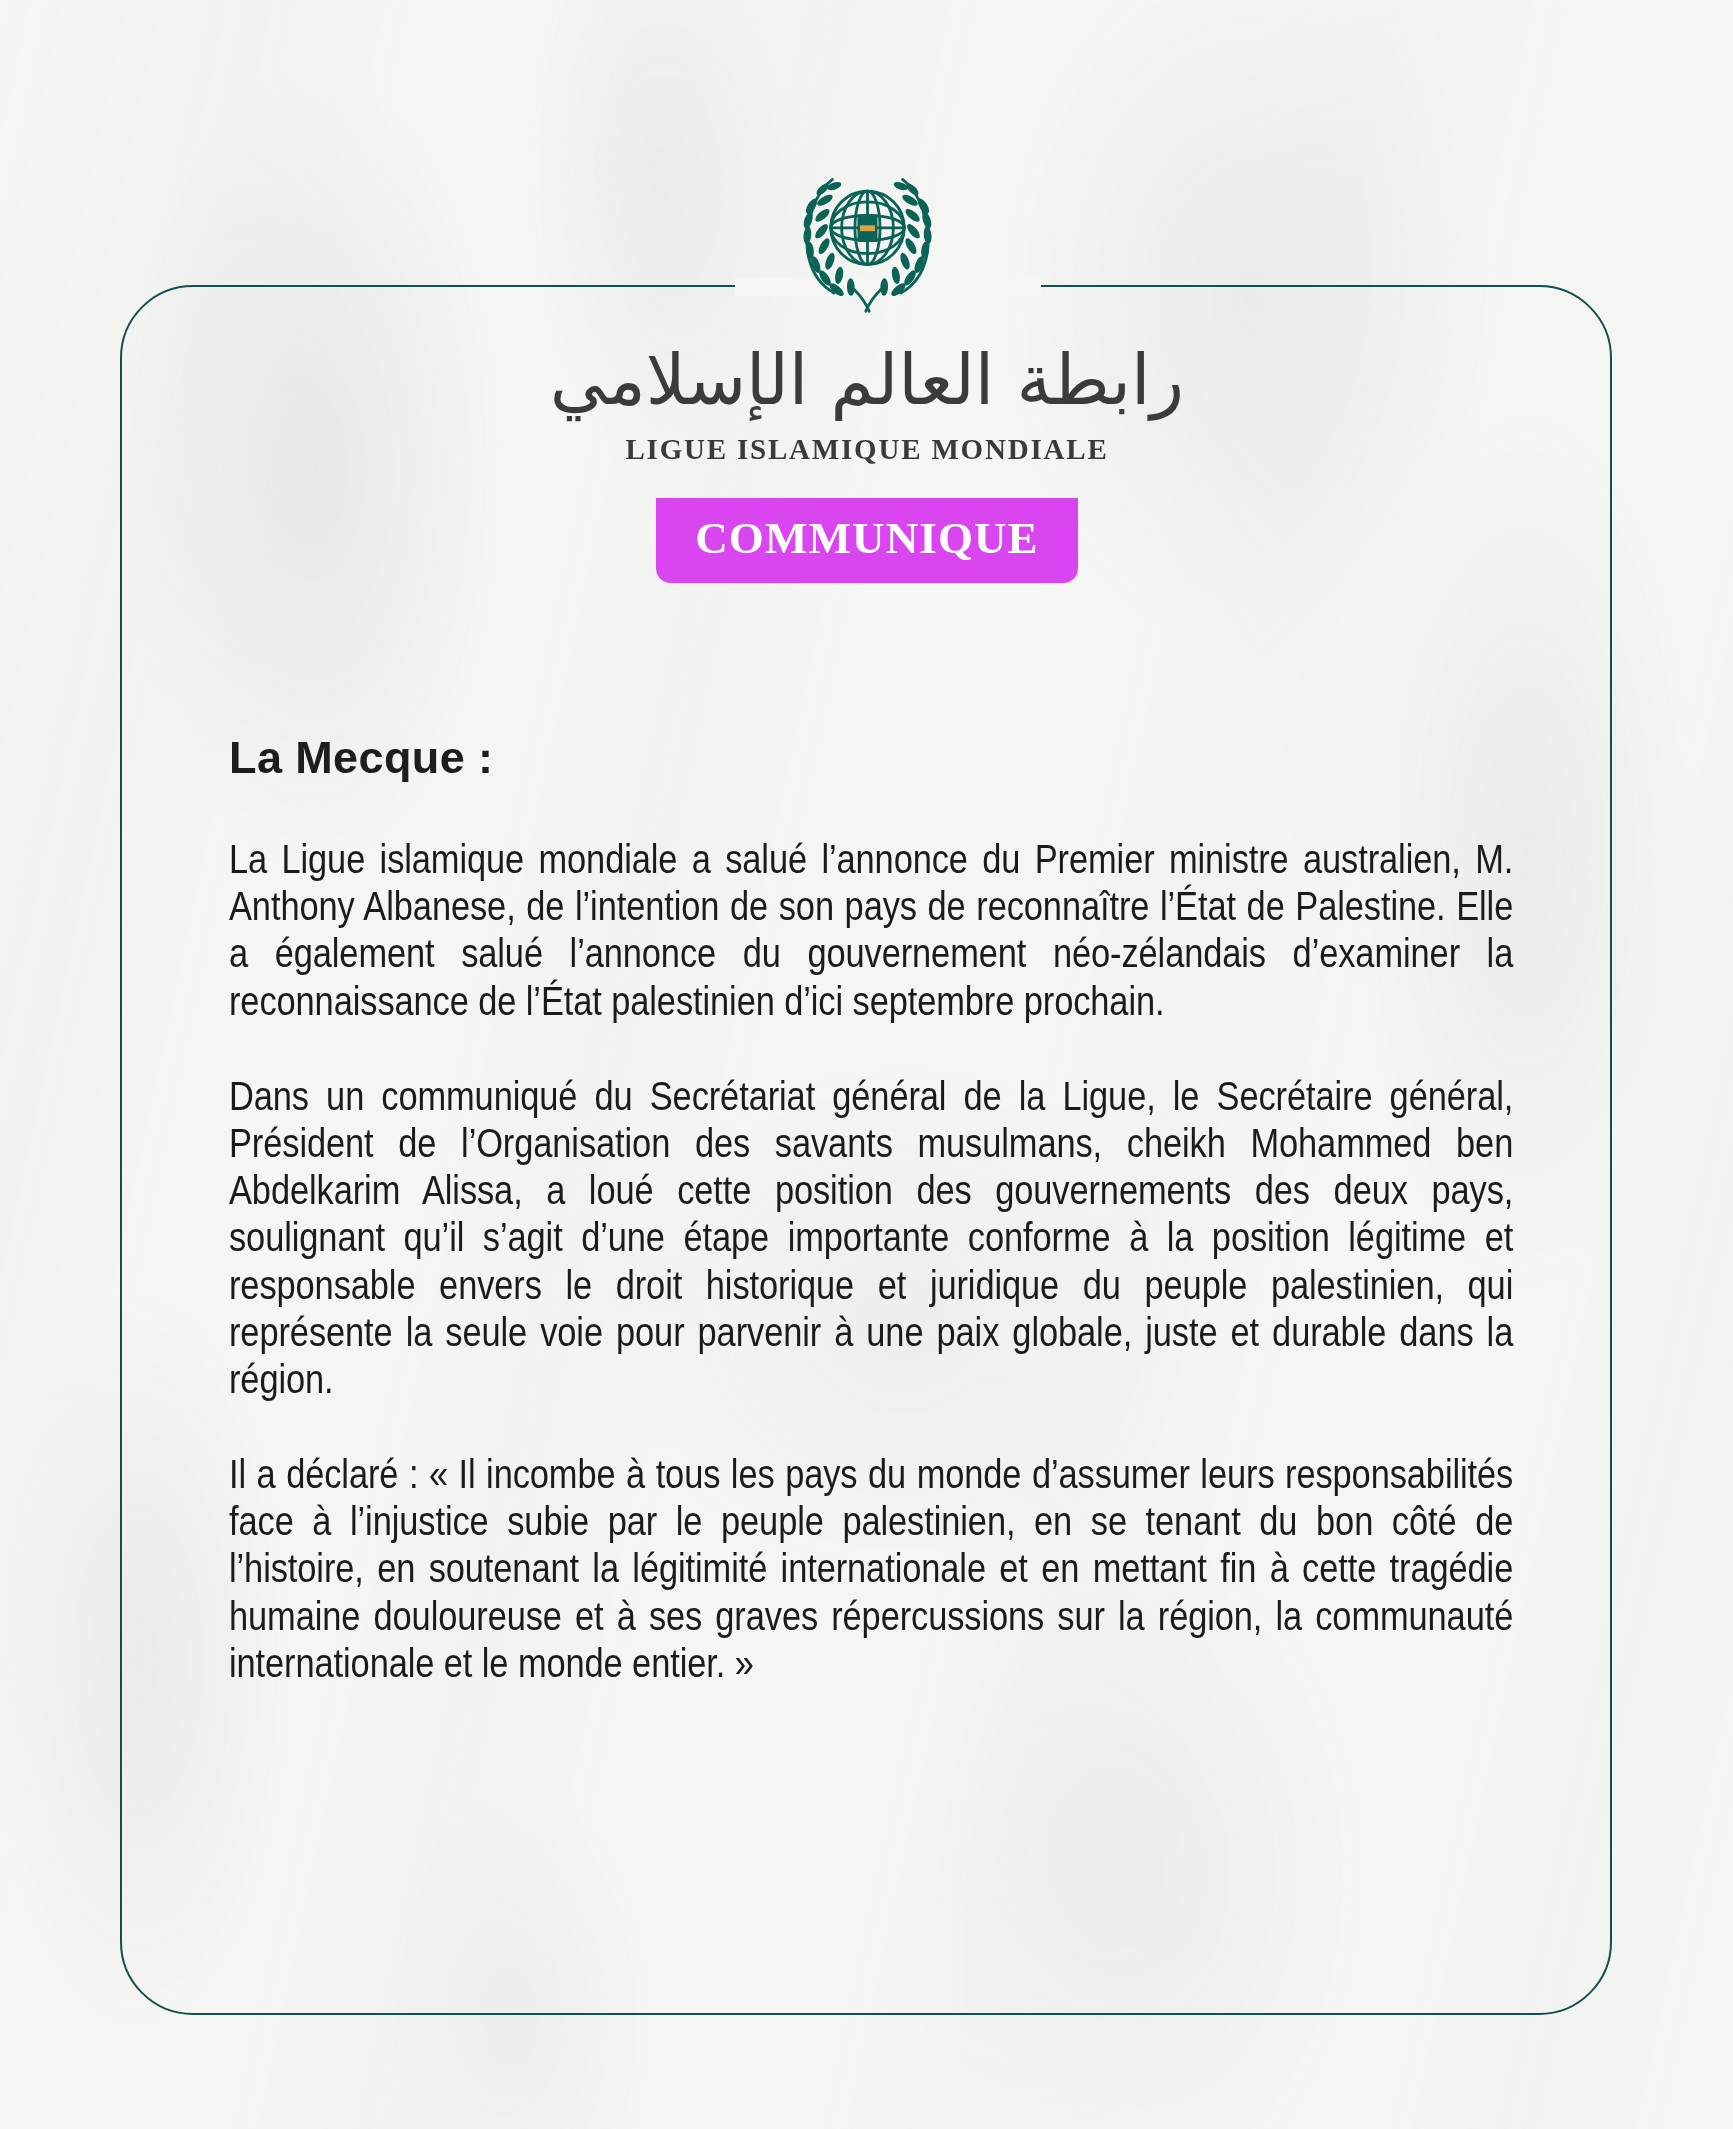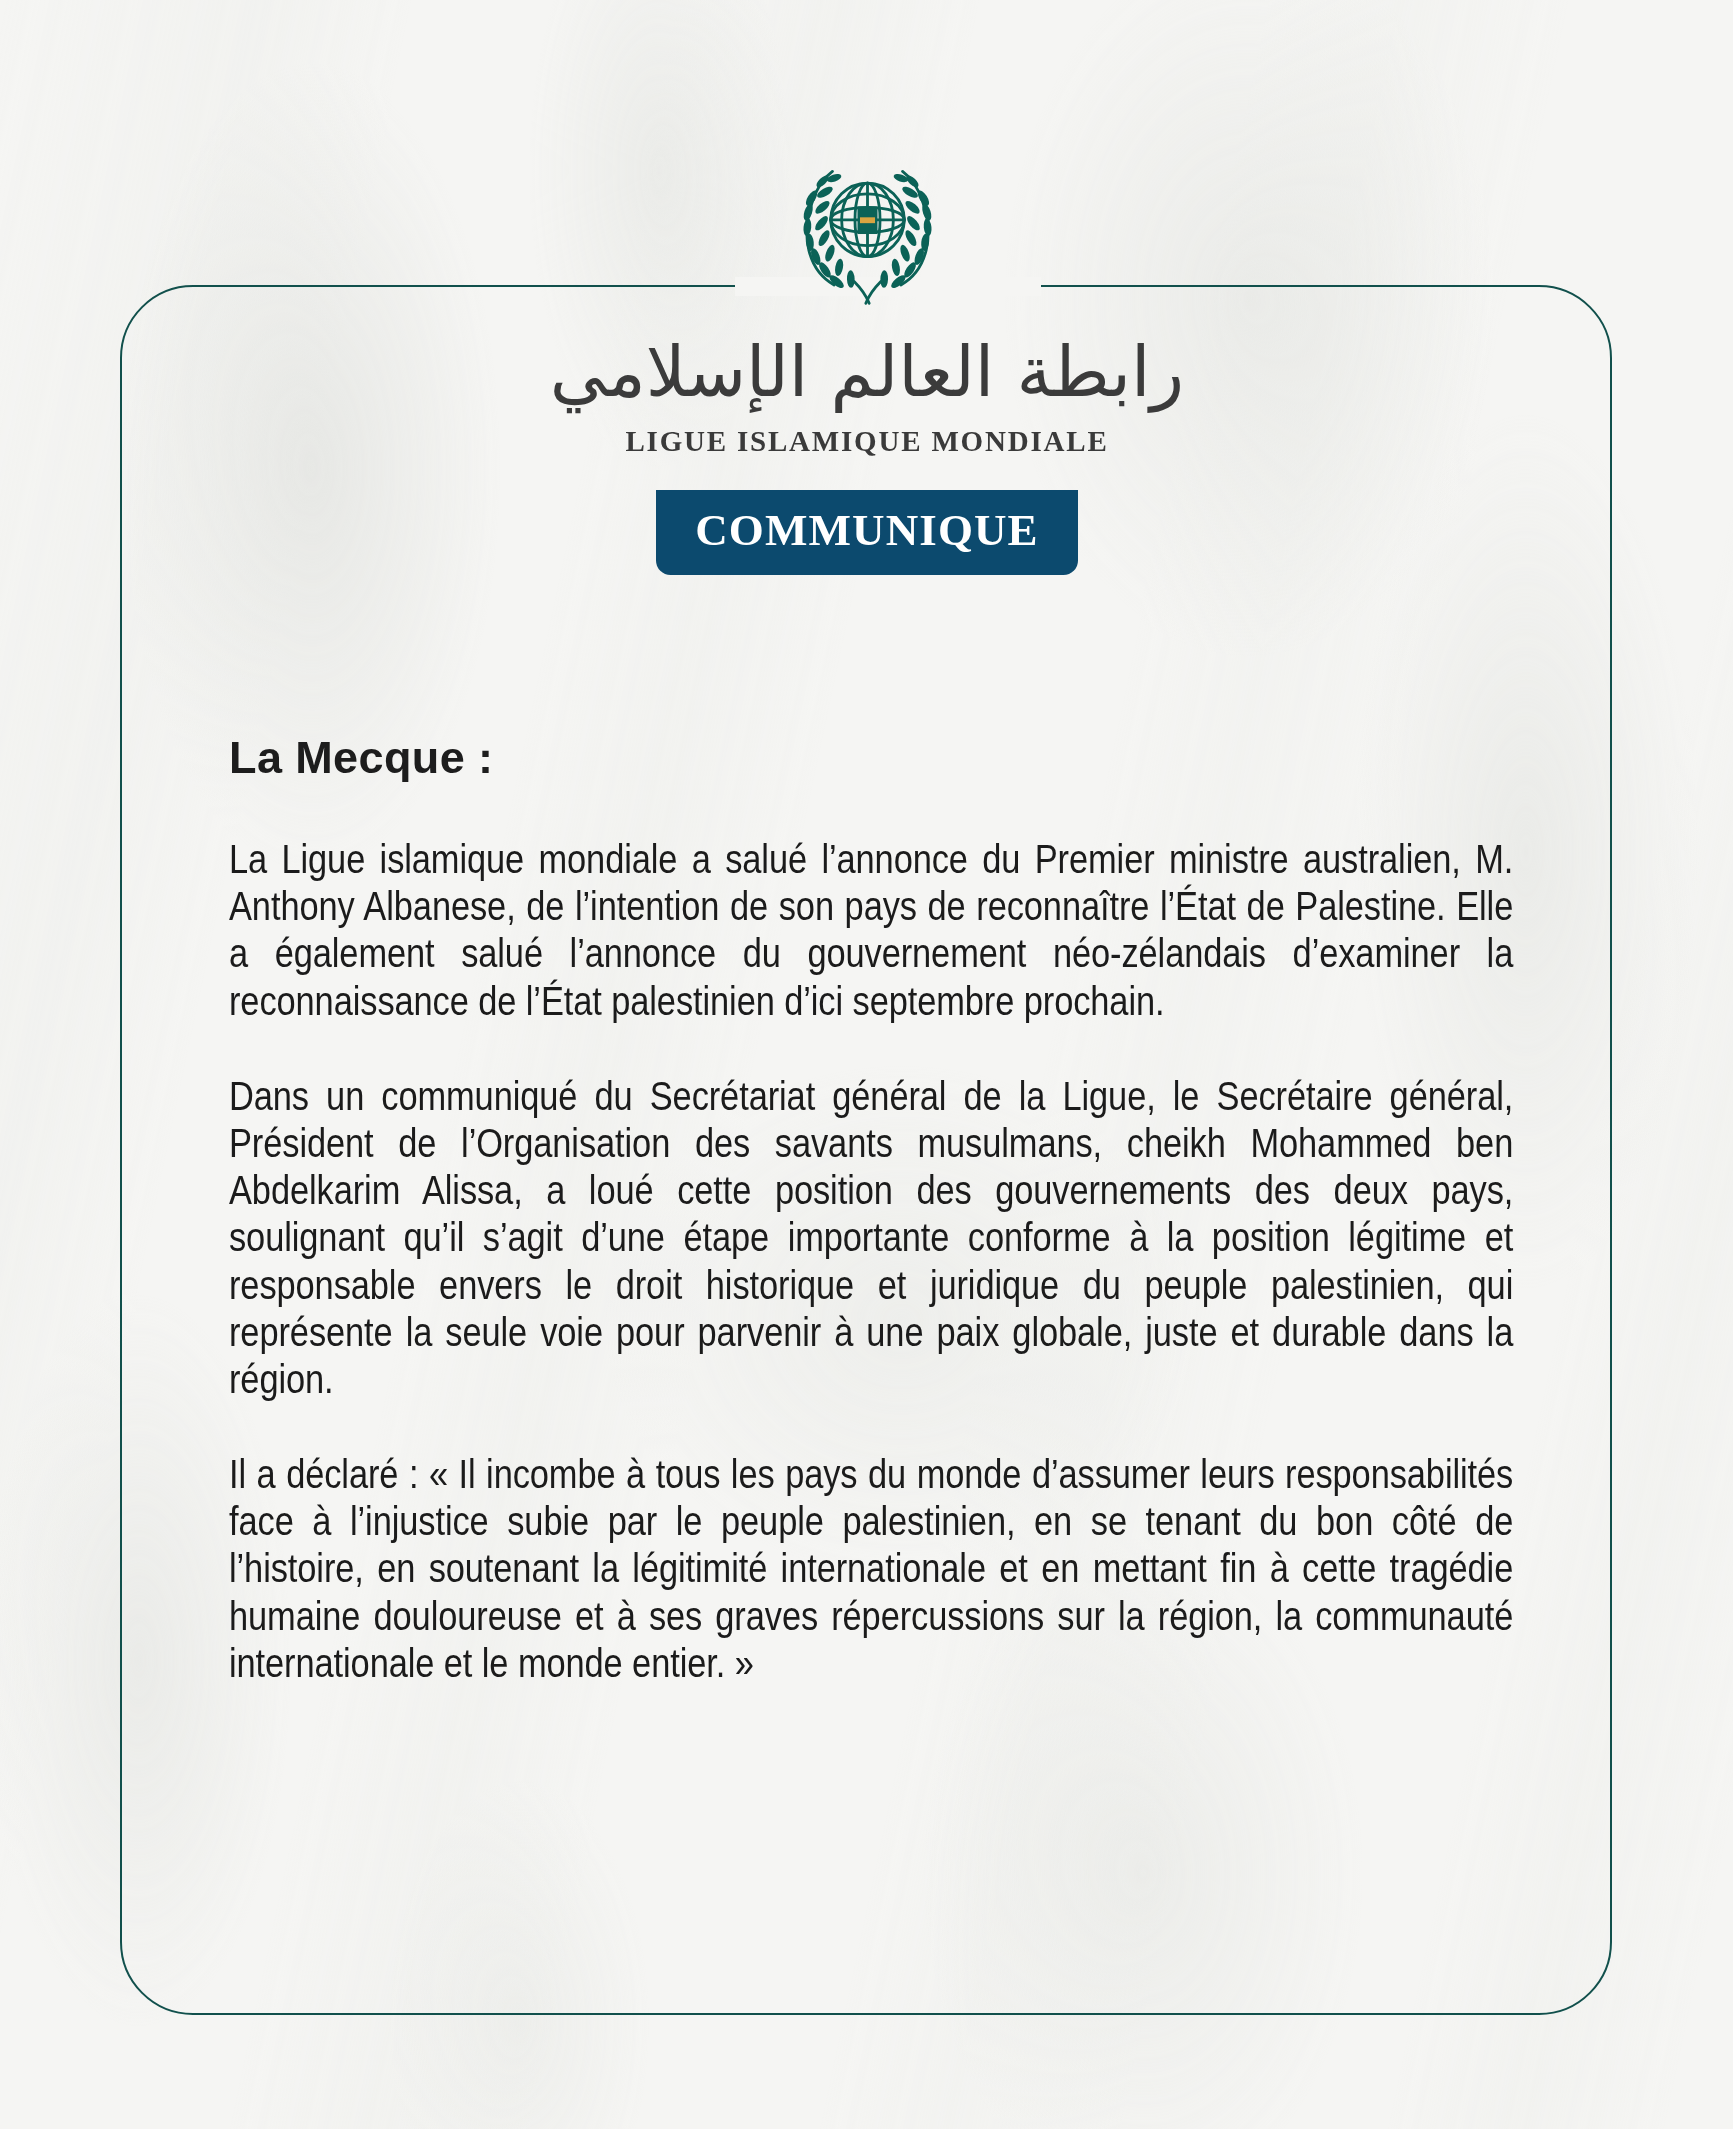--- a/index.html
+++ b/index.html
@@ -67,21 +67,21 @@
     width: 306px;
     height: 19px;
     background: #f5f5f3;
     z-index: 2;
   }
 
   
   #header {
     position: absolute;
     left: 0;
-    top: 0;
+    top: 8px;
     width: 1734px;
     z-index: 3;
     text-align: center;
   }
   #emblem {
     margin-top: 143px;
     height: 167px;
   }
   #emblem svg { display: block; margin: 0 auto; }
 
@@ -111,21 +111,21 @@
     color: #3a3a3a;
     text-align: center;
   }
 
   #badge-wrap {
     margin-top: 32px;
     display: flex;
     justify-content: center;
   }
   #badge {
-    background: #0c4a6e;
+    background: #d946ef;
     color: #ffffff;
     font-family: "Liberation Serif", serif;
     font-weight: bold;
     font-size: 45px;
     letter-spacing: 1.1px;
     padding: 17.5px 39px 22px 39px;
     border-radius: 0 0 14.6px 14.6px;
     line-height: 1;
     min-width: 298px;
     text-align: left;

